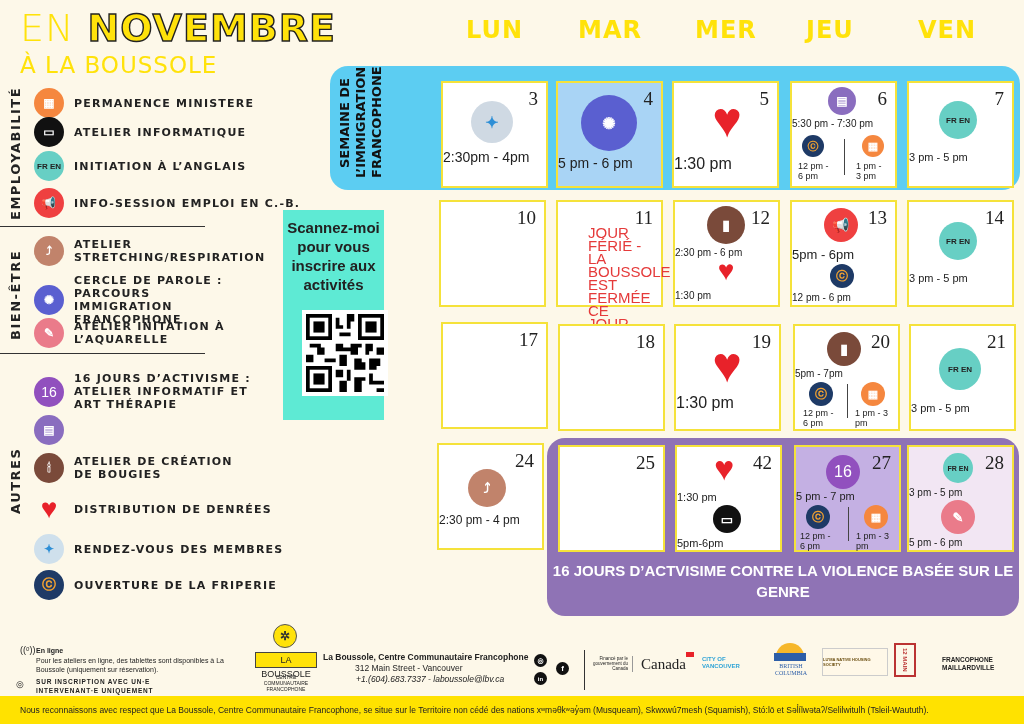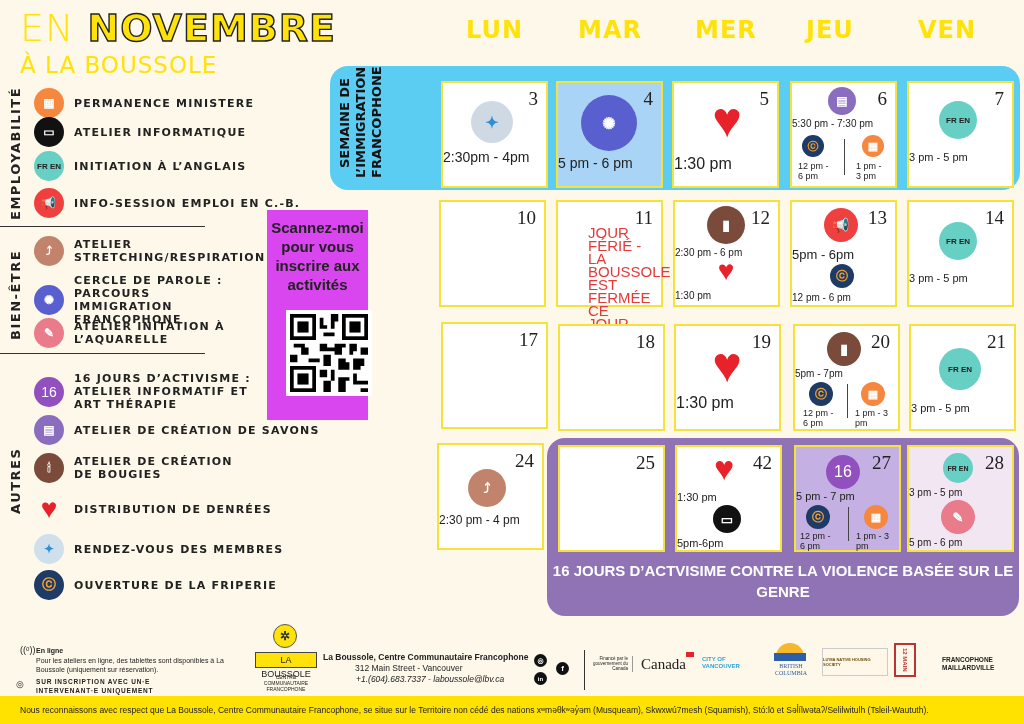--- a/index.html
+++ b/index.html
@@ -18,21 +18,21 @@
 .band-purple{left:547px;top:438px;width:472px;height:178px;background:#8f73b5;border-radius:18px}
 .week-label{position:absolute;left:337px;top:178px;transform:rotate(-90deg);transform-origin:left top;font-weight:bold;font-size:13px;text-align:center;line-height:16px;width:110px;font-family:"DejaVu Sans",sans-serif;color:#111}
 .cell{position:absolute;width:107px;height:107px;background:#fff;border:2px solid #f5e23a;}
 .cell.lb{background:#a9d4f5}
 .cell.lp{background:#c4b0e3}
 .num{position:absolute;right:8px;top:5px;font-family:"Liberation Serif",serif;font-size:19px}
 .tm{position:absolute;left:0;right:0;font-size:14px}
 .tm.s{font-size:10px}
 .tm.xs{font-size:9px;line-height:10px}
 .ci{position:absolute;border-radius:50%;display:flex;align-items:center;justify-content:center;color:#fff;font-weight:bold}
-.qr-box{left:267px;top:210px;width:101px;height:210px;background:#d946ef}
+.qr-box{left:283px;top:210px;width:101px;height:210px;background:#5eead4}
 .qr-text{position:absolute;top:8px;left:0;right:0;text-align:center;font-weight:bold;font-size:15px;line-height:19px}
 .qr{position:absolute;left:19px;top:100px;width:86px;height:86px;background:#fff;padding:4px}
 .ferie{position:absolute;top:24px;left:12px;right:0;text-align:left;color:#e53a3a;font-size:15px;line-height:13px}
 .act-text{position:absolute;left:547px;top:560px;width:472px;text-align:center;color:#fff;font-weight:bold;font-size:15px;line-height:21px}
 .footer-bar{left:0;top:696px;width:1024px;height:28px;background:#ffe200;font-size:8.5px;line-height:28px;padding-left:20px}
 .foot{font-size:7px;line-height:9px}
 .logo-box{position:absolute;border:1px solid #ccc;display:flex;align-items:center;justify-content:center;font-size:7px;font-weight:bold}
 </style>
 </head>
 <body>
@@ -79,21 +79,20 @@
 <div class="leg" style="top:318px">
     <span class="ic" style="background:#ea7b8a">✎</span>
     <span class="lbl" style="width:175px">ATELIER INITATION À L’AQUARELLE</span>
   </div>
 <div class="leg" style="top:372px">
     <span class="ic" style="background:#9150be;font-size:14px;font-weight:normal">16</span>
     <span class="lbl" style="width:180px">16 JOURS D’ACTIVISME : ATELIER INFORMATIF ET ART THÉRAPIE</span>
   </div>
 <div class="leg" style="top:415px">
     <span class="ic" style="background:#8a6dbf">▤</span>
-    <span class="lbl">ATELIER DE CRÉATION DE SAVONS</span>
   </div>
 <div class="leg" style="top:453px">
     <span class="ic" style="background:#7a4a3a">🕯</span>
     <span class="lbl" style="width:175px">ATELIER DE CRÉATION DE BOUGIES</span>
   </div>
 <div class="leg" style="top:494px">
     <span class="ic" style="background:transparent;color:#e8222a;font-size:28px">♥</span>
     <span class="lbl">DISTRIBUTION DE DENRÉES</span>
   </div>
 <div class="leg" style="top:534px">

